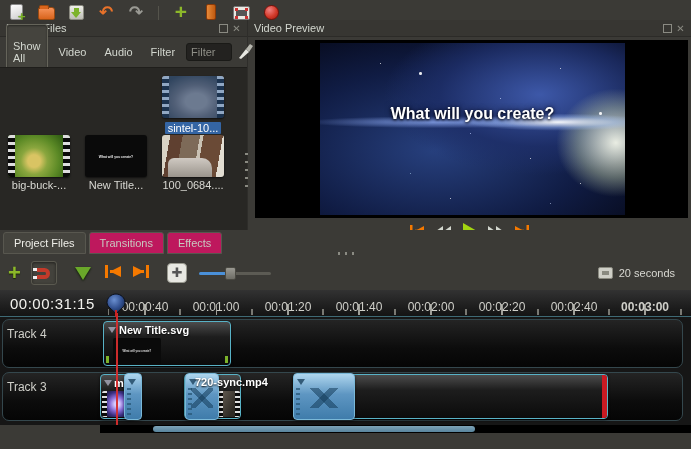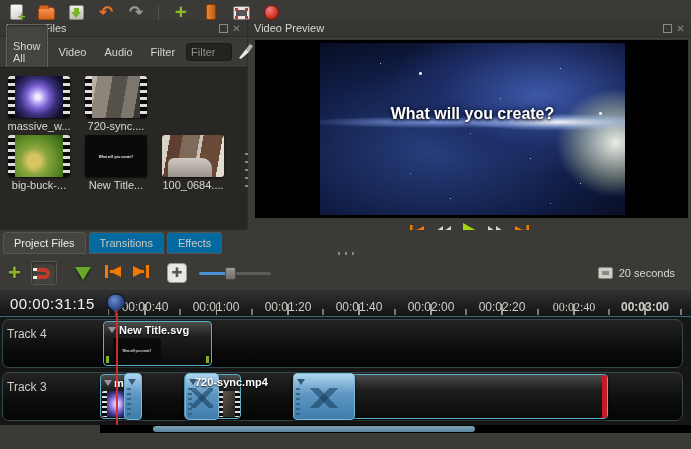--- a/index.html
+++ b/index.html
@@ -75,21 +75,21 @@
   .stars { position:absolute; left:60px; top:20px; width:1px; height:1px; background:#fff; border-radius:50%;
     box-shadow: 40px 10px 0 1px #fff, 120px 35px 0 0 #cdf, 180px 5px #fff, 220px 50px 0 1px #fff,
       90px 70px #bcf, 150px 95px #fff, 30px 110px #9bd, 200px 120px #fff, 250px 80px #dde, 10px 45px #fff,
       170px 140px #abd, 70px 135px #fff; opacity:.9; }
   .video-title { position:absolute; left:0; right:0; top:62px; text-align:center; color:#fff; font-weight:bold; font-size:16px; text-shadow:0 1px 3px #000, 0 0 6px rgba(0,0,30,.8); }
   .transport { position:absolute; left:0; right:0; top:202px; display:flex; justify-content:center; align-items:center; gap:9px; }
   .tr-btn { display:flex; align-items:center; }
 
   
   .tabbar { position:absolute; left:0; top:230px; width:691px; height:26px; background:#3b3a36; display:flex; align-items:center; gap:3px; padding-left:3px; }
-  .tab { font-size:11px; padding:4px 10px; border:1px solid #58574f; border-radius:3px 3px 0 0; background:#0369a1; color:#c8c8c0; }
+  .tab { font-size:11px; padding:4px 10px; border:1px solid #58574f; border-radius:3px 3px 0 0; background:#be185d; color:#c8c8c0; }
   .tab.active { background:#45443e; color:#eeeee8; }
   .hsplit { position:absolute; left:338px; top:22px; width:20px; height:3px; background:repeating-linear-gradient(90deg,#8a8a82 0 2px,transparent 2px 7px); }
 
   
   .tl-toolbar { position:absolute; left:0; top:256px; width:691px; height:34px; background:#3b3a36; display:flex; align-items:center; padding:0 8px; }
   .tlb-plus { color:#8cb82a; font-size:22px; font-weight:bold; line-height:20px; text-shadow:0 1px 1px #1a2a00; margin-right:10px; }
   .snap-box { width:26px; height:24px; border:1px solid #5a594f; border-radius:3px; background:#43423c; box-shadow:inset 0 1px 3px rgba(0,0,0,.5); display:flex; align-items:center; justify-content:center; margin-right:10px; }
   .magnet { width:13px; height:11px; border:4px solid #c23a2a; border-left:none; border-radius:0 8px 8px 0; position:relative; }
   .magnet:before,.magnet:after { content:""; position:absolute; left:-4px; width:4px; height:3px; background:#eee; }
   .magnet:before { top:-4px; } .magnet:after { bottom:-4px; }
@@ -191,27 +191,25 @@
         <span class="filter-btn">Filter</span>
         <input class="filter-input" placeholder="Filter" style="">
         <span class="brush">
           <svg width="18" height="18" viewBox="0 0 18 18">
               <path d="M3,15 L10,6 L13,9 L5,16 Z" fill="#e8e8e2"></path>
               <path d="M10,6 L14,1 L17,3 L13,9 Z" fill="#b8b8b0"></path>
             </svg>
         </span>
       </div>
       <div class="files-area">
-        <div class="file-item" style="left:3px; top:8px;">
-          <div class="thumb film t-massive"></div>
-          <div class="file-label">massive_w...</div>
-        </div>
-        <div class="file-item" style="left:80px; top:8px;">
-          <div class="thumb film t-720"></div>
-          <div class="file-label">720-sync....</div>
+        <div class="file-item" style="left:157px; top:8px;">
+          <div class="thumb film t-sintel">
+              <div class="sel-tint"></div>
+            </div>
+          <div class="file-label selected">sintel-10...</div>
         </div>
         <div class="file-item" style="left:3px; top:67px;">
           <div class="thumb film t-bigbuck"></div>
           <div class="file-label">big-buck-...</div>
         </div>
         <div class="file-item" style="left:80px; top:67px;">
           <div class="thumb t-title">
               <span class="mini-text">What will you create?</span>
             </div>
           <div class="file-label">New Title...</div>
@@ -316,42 +314,42 @@
   <div class="ruler">
     <span class="current-time">00:00:31:15</span>
     <span class="ticks-minor"></span>
     <span class="ticks-major"></span>
     <span class="ruler-label" style="left:145px;">00:00:40</span>
     <span class="ruler-label" style="left:216px;">00:01:00</span>
     <span class="ruler-label" style="left:288px;">00:01:20</span>
     <span class="ruler-label" style="left:359px;">00:01:40</span>
     <span class="ruler-label" style="left:431px;">00:02:00</span>
     <span class="ruler-label" style="left:502px;">00:02:20</span>
-    <span class="ruler-label" style="left:574px;font-family:Liberation Serif, serif;">00:02:40</span>
+    <span class="ruler-label" style="left:574px;">00:02:40</span>
     <span class="ruler-label" style="left:645px;font-weight:bold;">00:03:00</span>
     <span class="playhead">
       <svg width="22" height="24" viewBox="0 0 22 24">
         <defs>
             <radialGradient id="ph" cx="40%" cy="30%" r="80%">
               <stop offset="0%" stop-color="#6a8fd0"></stop>
               <stop offset="55%" stop-color="#2f4d8c"></stop>
               <stop offset="100%" stop-color="#15223f"></stop>
             </radialGradient>
           </defs>
         <path d="M11,1 C16,1 20,5 20,9.5 C20,14 15,16 11,21 C7,16 2,14 2,9.5 C2,5 6,1 11,1 Z" fill="url(#ph)" stroke="#0a0f1a" stroke-width="1"></path>
         <rect x="10" y="17" width="2" height="7" fill="#c82222"></rect>
       </svg>
     </span>
   </div>
 
   <div class="tracks">
     <div class="track-row row-t4">
       <span class="track-name">Track 4</span>
     </div>
-    <div class="clip trim" style="left:103px; top:4px; width:109px;">
+    <div class="clip trim" style="left:103px; top:4px; width:128px;">
       <span class="chev" style="left:4px;"></span>
       <span class="clip-label" style="left:15px;">New Title.svg</span>
       <span class="mini" style="left:9px; width:48px; background:#0a0a0a; display:flex; align-items:center; justify-content:center;">
         <span style="color:#ddd; font-size:8px; transform:scale(.35); white-space:nowrap; font-weight:bold;">What will you create?</span>
       </span>
     </div>
 
     <div class="track-row row-t3">
       <span class="track-name">Track 3</span>
     </div>

